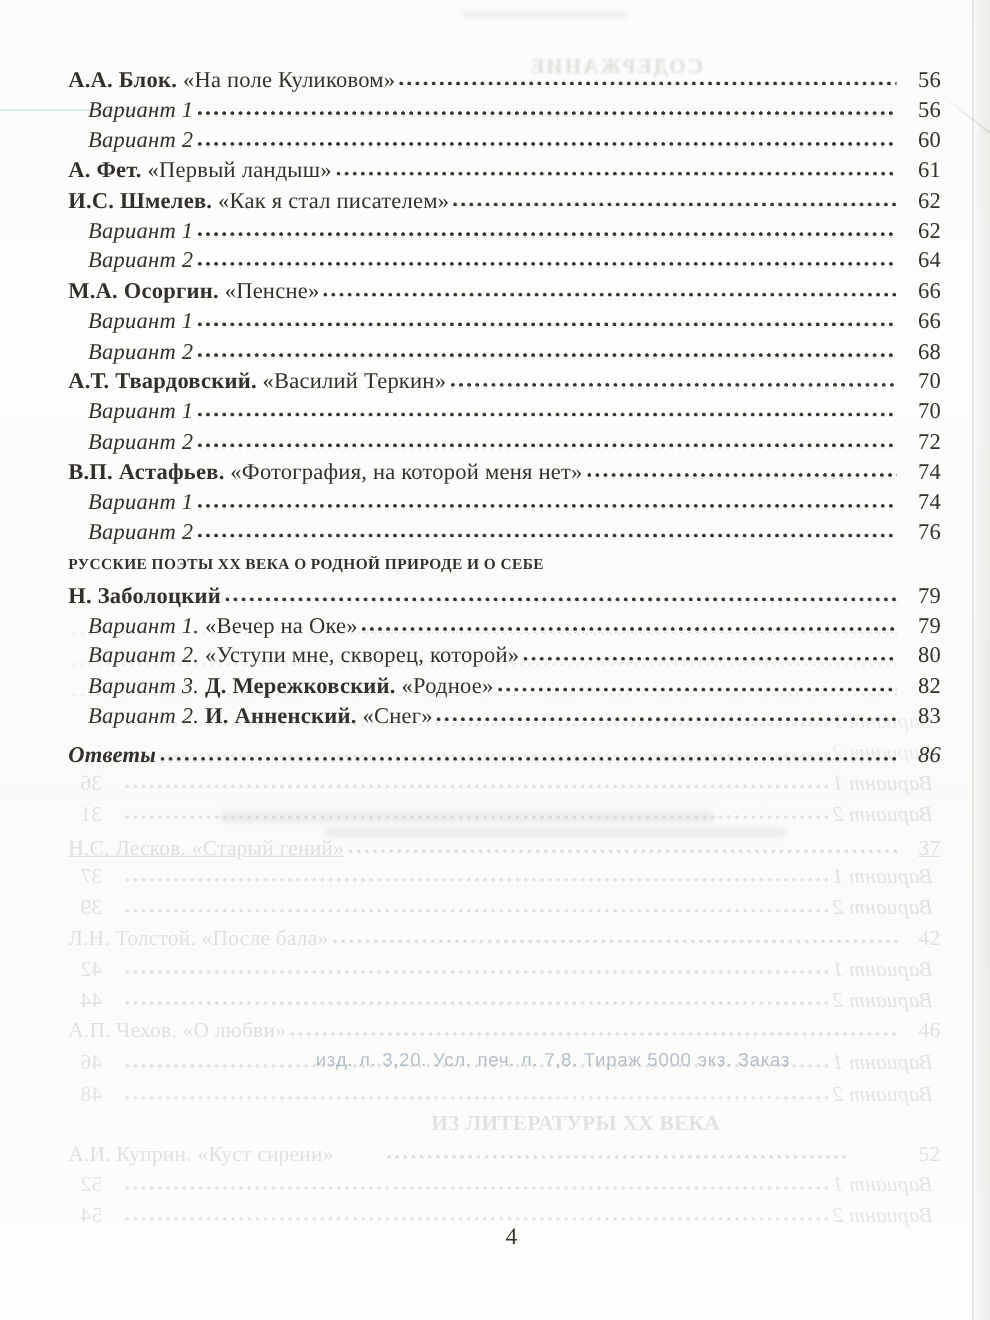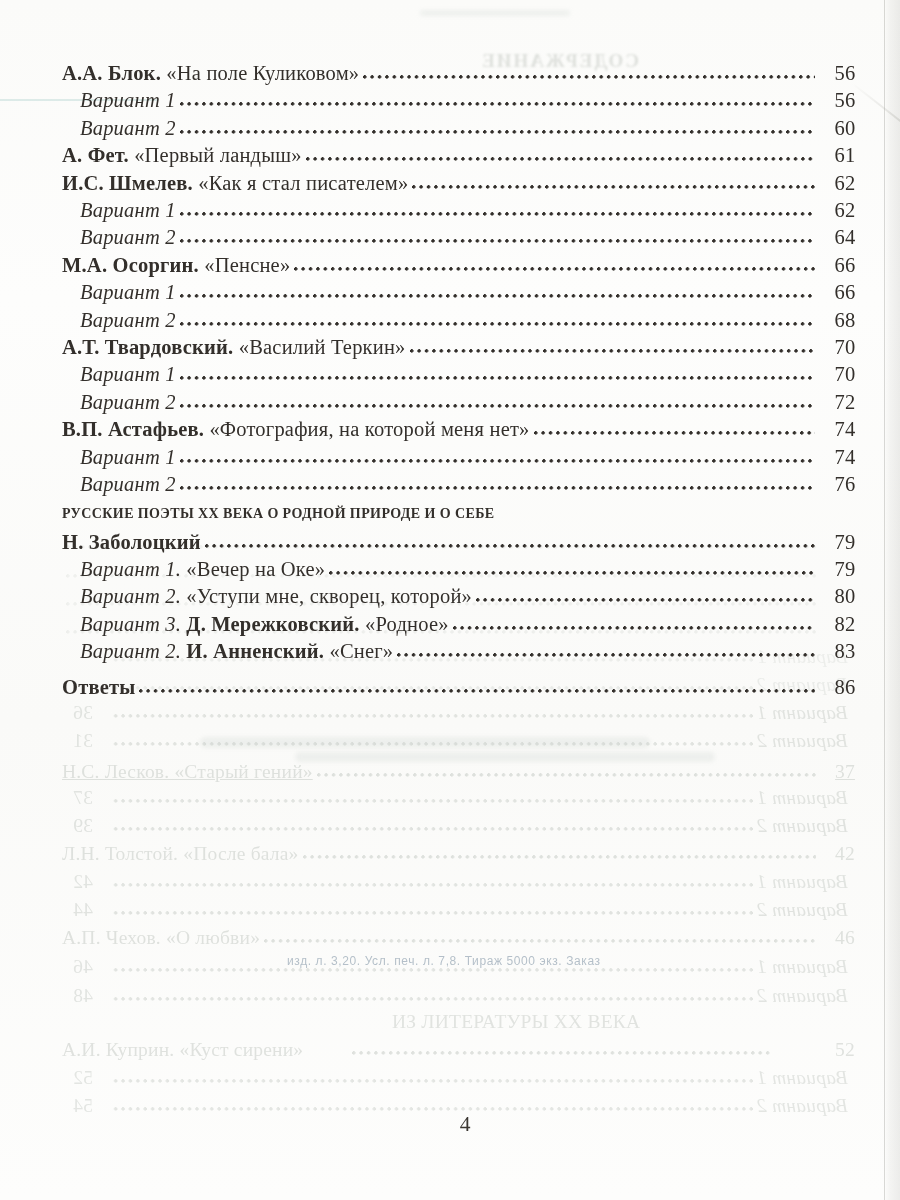--- a/index.html
+++ b/index.html
@@ -23,33 +23,33 @@
   .row{display:flex;align-items:baseline;line-height:27.4px;font-size:20.5px;letter-spacing:.2px;}
   .label{white-space:nowrap;}
   .seg-b{font-weight:bold;}
   .seg-i{font-style:italic;margin-left:18px;}
   .seg-r{font-weight:normal;}
   .dots{flex:1;height:5px;margin:0 9px 0 4px;
     background-image:radial-gradient(circle at 1.7px 1.9px, currentColor 1.5px, rgba(0,0,0,0) 1.9px);
     background-size:7.4px 5px;background-repeat:repeat-x;background-position:left bottom;}
   .num{width:42px;text-align:center;white-space:nowrap;}
   .heading{font-weight:bold;font-size:14px;line-height:26px;letter-spacing:.4px;margin:2px 0 2px 0;white-space:nowrap;}
-  .answers{margin-top:8px;}
+  .answers{margin-top:8px;font-style:italic;}
 
   
   .ghost-layer{position:absolute;left:62px;right:34px;top:0;height:1200px;pointer-events:none;}
   .ghost-row{position:absolute;left:0;right:0;display:flex;align-items:baseline;
     font-size:19.5px;line-height:24px;color:#bcc2bc;filter:blur(.7px);letter-spacing:.2px;}
   .ghost-row .num{width:42px;}
   .ghost-row.mirror{transform:scaleX(-1);}
   .ghost-row .dots{margin:0 8px 0 4px;}
-  .ghost-heading{font-weight:normal;text-align:right;}
+  .ghost-heading{font-weight:bold;text-align:right;}
   .ghost-title{position:absolute;top:50px;left:418px;font-size:19px;font-weight:bold;color:#c6cac4;
     letter-spacing:2px;transform:scaleX(-1);filter:blur(1.1px);opacity:.55;}
-  .imprint{position:absolute;left:225px;top:954px;font-size:12px;color:#a3b1bd;opacity:.8;
+  .imprint{position:absolute;left:225px;top:954px;font-size:17px;color:#a3b1bd;opacity:.8;
     letter-spacing:.6px;filter:blur(.3px);font-family:"Liberation Sans",sans-serif;}
 
   .page-number{position:absolute;left:62px;width:806px;top:1112px;text-align:center;
     font-size:21.5px;color:#3a3631;}
 </style>
 </head>
 <body>
 
 <div class="edge-right-band"></div>
 <div class="edge-right-line"></div>

